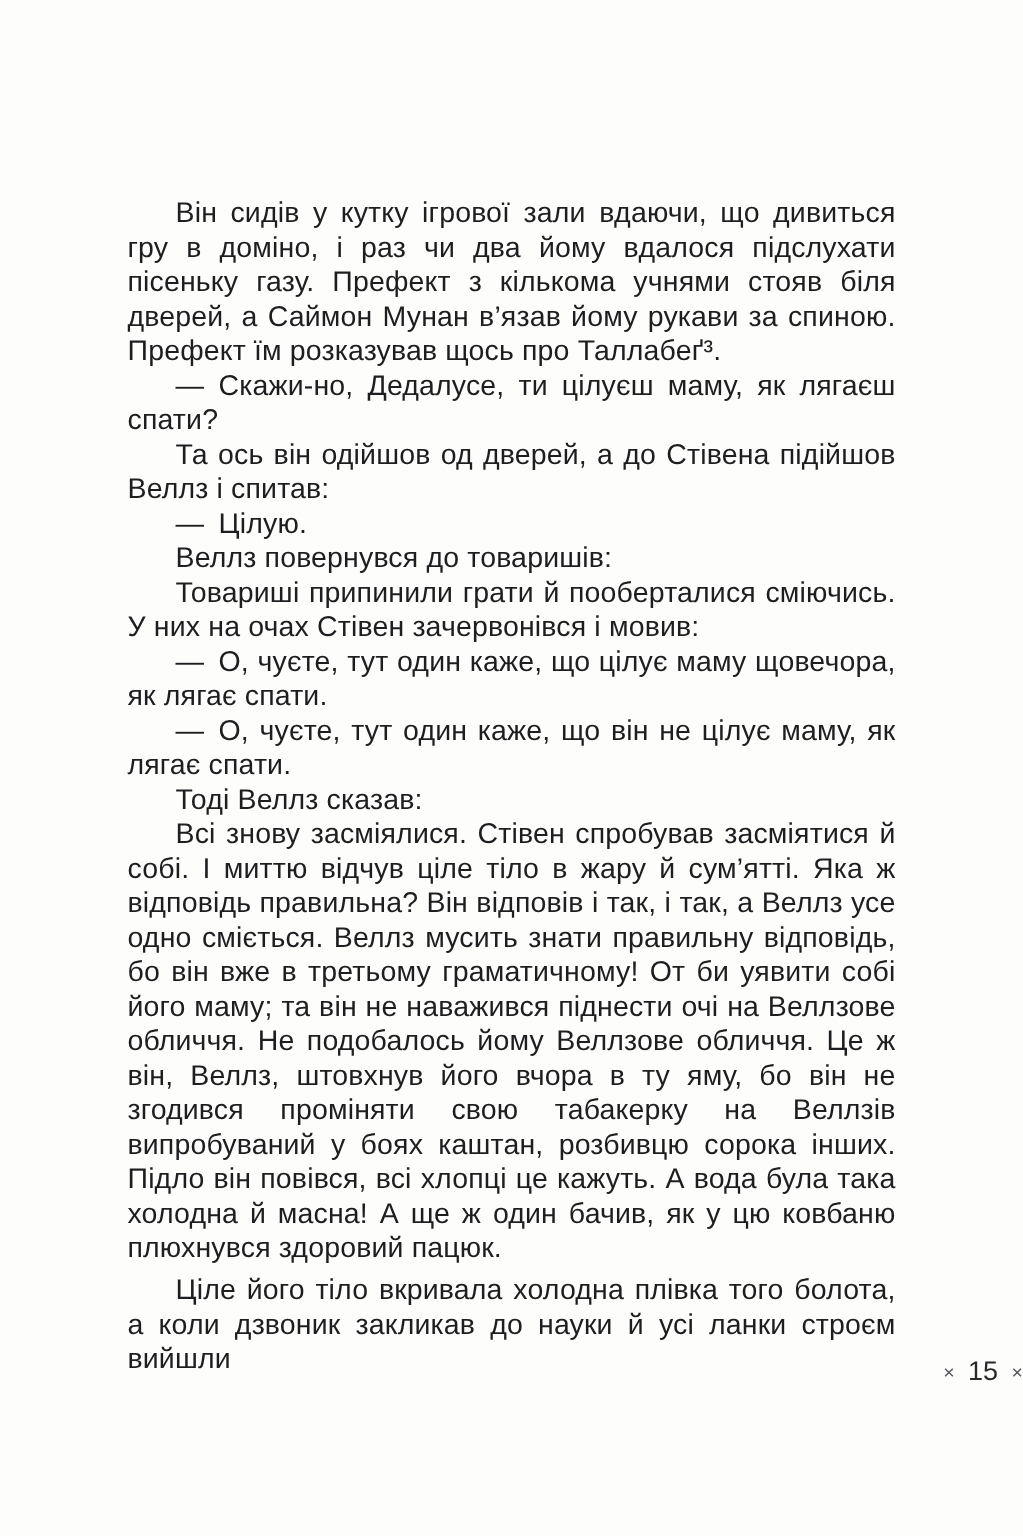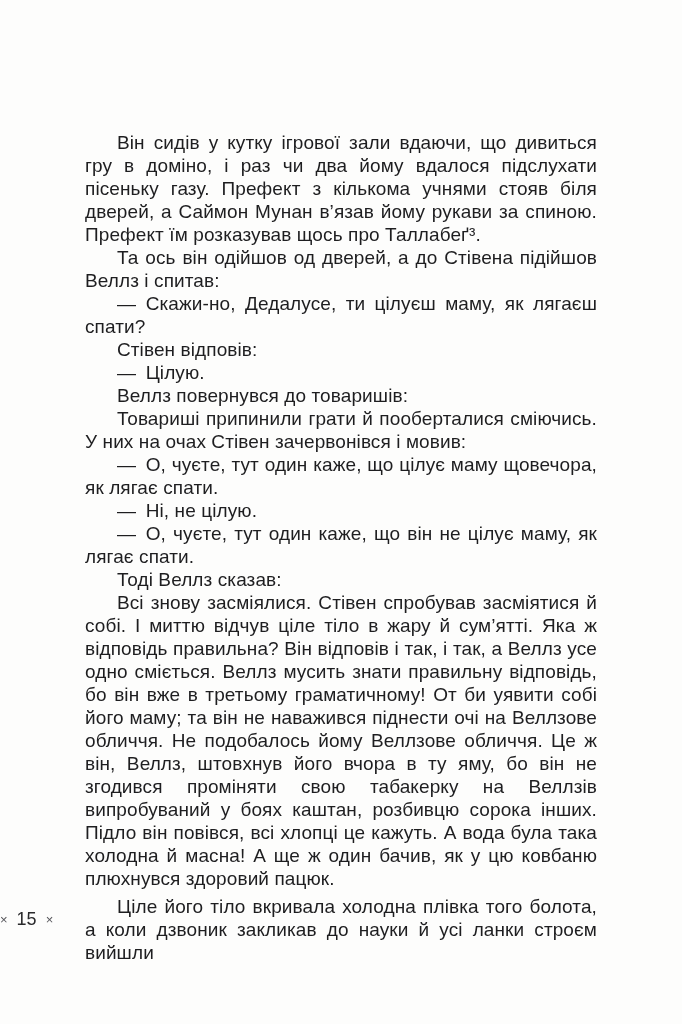--- a/index.html
+++ b/index.html
@@ -33,49 +33,47 @@
     text-indent: 32px;
   }
   .text-block p.section-start {
     margin-top: 5px;
   }
   .page-footer {
     position: absolute;
     left: 0;
     top: 903px;
     width: 100%;
-    text-align: left;
+    text-align: right;
     font-size: 18px;
-    line-height: 32px;
+    line-height: 22px;
     color: #2a2a2c;
   }
   .page-footer .ornament {
     font-size: 13px;
     color: #55555a;
     position: relative;
     top: -1px;
   }
   .page-footer .ornament.left { margin-right: 9px; }
   .page-footer .ornament.right { margin-left: 9px; }
 </style>
 </head>
 <body>
 
 <div class="page" style="background-color: rgb(253, 253, 252); color: rgb(30, 30, 32);">
 
   <main class="text-block">
     <p>Він сидів у кутку ігрової зали вдаючи, що дивиться гру в доміно, і раз чи два йому вдалося підслухати пісеньку газу. Префект з кількома учнями стояв біля дверей, а Саймон Мунан в’язав йому рукави за спиною. Префект їм розказував щось про Таллабеґ³.</p>
+    <p>— Скажи-но, Дедалусе, ти цілуєш маму, як лягаєш спати?</p>
     <p>Та ось він одійшов од дверей, а до Стівена підійшов Веллз і спитав:</p>
-    <p>— Скажи-но, Дедалусе, ти цілуєш маму, як лягаєш спати?</p>
-    <p>Стівен відповів:</p>
     <p>— Цілую.</p>
     <p>Веллз повернувся до товаришів:</p>
     <p>Товариші припинили грати й пооберталися сміючись. У них на очах Стівен зачервонівся і мовив:</p>
     <p>— О, чуєте, тут один каже, що цілує маму щовечора, як лягає спати.</p>
-    <p>— Ні, не цілую.</p>
     <p>— О, чуєте, тут один каже, що він не цілує маму, як лягає спати.</p>
     <p>Тоді Веллз сказав:</p>
     <p>Всі знову засміялися. Стівен спробував засміятися й собі. І миттю відчув ціле тіло в жару й сум’ятті. Яка ж відповідь правильна? Він відповів і так, і так, а Веллз усе одно сміється. Веллз мусить знати правильну відповідь, бо він вже в третьому граматичному! От би уявити собі його маму; та він не наважився піднести очі на Веллзове обличчя. Не подобалось йому Веллзове обличчя. Це ж він, Веллз, штовхнув його вчора в ту яму, бо він не згодився проміняти свою табакерку на Веллзів випробуваний у боях каштан, розбивцю сорока інших. Підло він повівся, всі хлопці це кажуть. А вода була така холодна й масна! А ще ж один бачив, як у цю ковбаню плюхнувся здоровий пацюк.</p>
     <p class="section-start">Ціле його тіло вкривала холодна плівка того болота, а коли дзвоник закликав до науки й усі ланки строєм вийшли</p>
   </main>
 
   <footer class="page-footer">
     <span class="ornament left">×</span><span>15</span><span class="ornament right">×</span>
   </footer>
 

